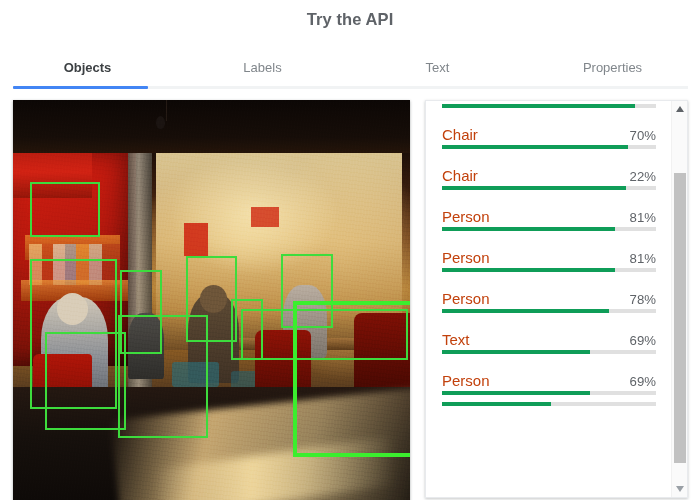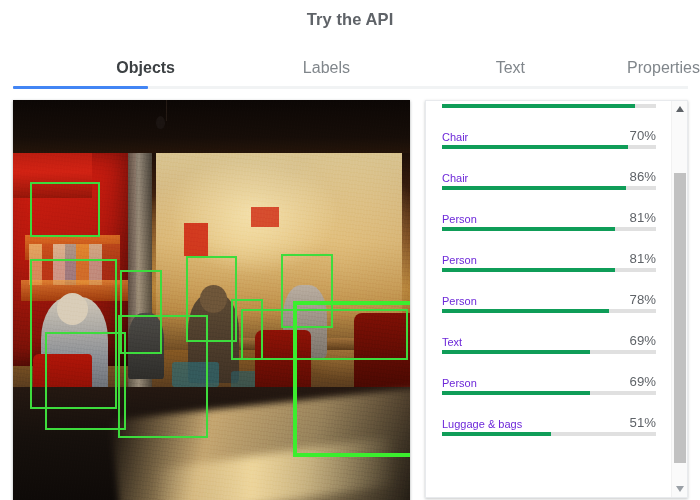--- a/index.html
+++ b/index.html
@@ -46,22 +46,22 @@
     left: 0;
     width: 700px;
     height: 40px;
     display: flex;
   }
 
   .tab {
     flex: 1 1 0;
     height: 40px;
     line-height: 40px;
-    text-align: right;
-    font-size: 16px;
+    text-align: center;
+    font-size: 13px;
     color: #80868b;
     cursor: pointer;
     user-select: none;
     position: relative;
   }
 
   .tab.active {
     color: #3c4043;
     font-weight: bold;
   }
@@ -314,22 +314,22 @@
 
   .result-head {
     display: flex;
     align-items: flex-end;
     justify-content: space-between;
     height: 30px;
     padding-bottom: 2px;
   }
 
   .result-label {
-    font-size: 11px;
-    color: #6d28d9;
+    font-size: 15px;
+    color: #c2410c;
     white-space: nowrap;
   }
 
   .result-score {
     font-size: 13.2px;
     color: #5f6368;
     white-space: nowrap;
   }
 
   .result-track {
@@ -462,21 +462,21 @@
               <span class="result-label">Chair</span>
               <span class="result-score">70%</span>
             </div>
             <div class="result-track">
               <div class="result-fill" style="width: 87%;"></div>
             </div>
           </div>
           <div class="result-row">
             <div class="result-head">
               <span class="result-label">Chair</span>
-              <span class="result-score">86%</span>
+              <span class="result-score">22%</span>
             </div>
             <div class="result-track">
               <div class="result-fill" style="width: 86%;"></div>
             </div>
           </div>
           <div class="result-row">
             <div class="result-head">
               <span class="result-label">Person</span>
               <span class="result-score">81%</span>
             </div>
@@ -514,24 +514,20 @@
           <div class="result-row">
             <div class="result-head">
               <span class="result-label">Person</span>
               <span class="result-score">69%</span>
             </div>
             <div class="result-track">
               <div class="result-fill" style="width: 69%;"></div>
             </div>
           </div>
           <div class="result-row">
-            <div class="result-head">
-              <span class="result-label">Luggage &amp; bags</span>
-              <span class="result-score">51%</span>
-            </div>
             <div class="result-track">
               <div class="result-fill" style="width: 51%;"></div>
             </div>
           </div>
         </div>
     </div>
 
     <div class="scrollbar">
       <div class="sb-arrow up">
         <svg width="8" height="6" viewBox="0 0 8 6">

